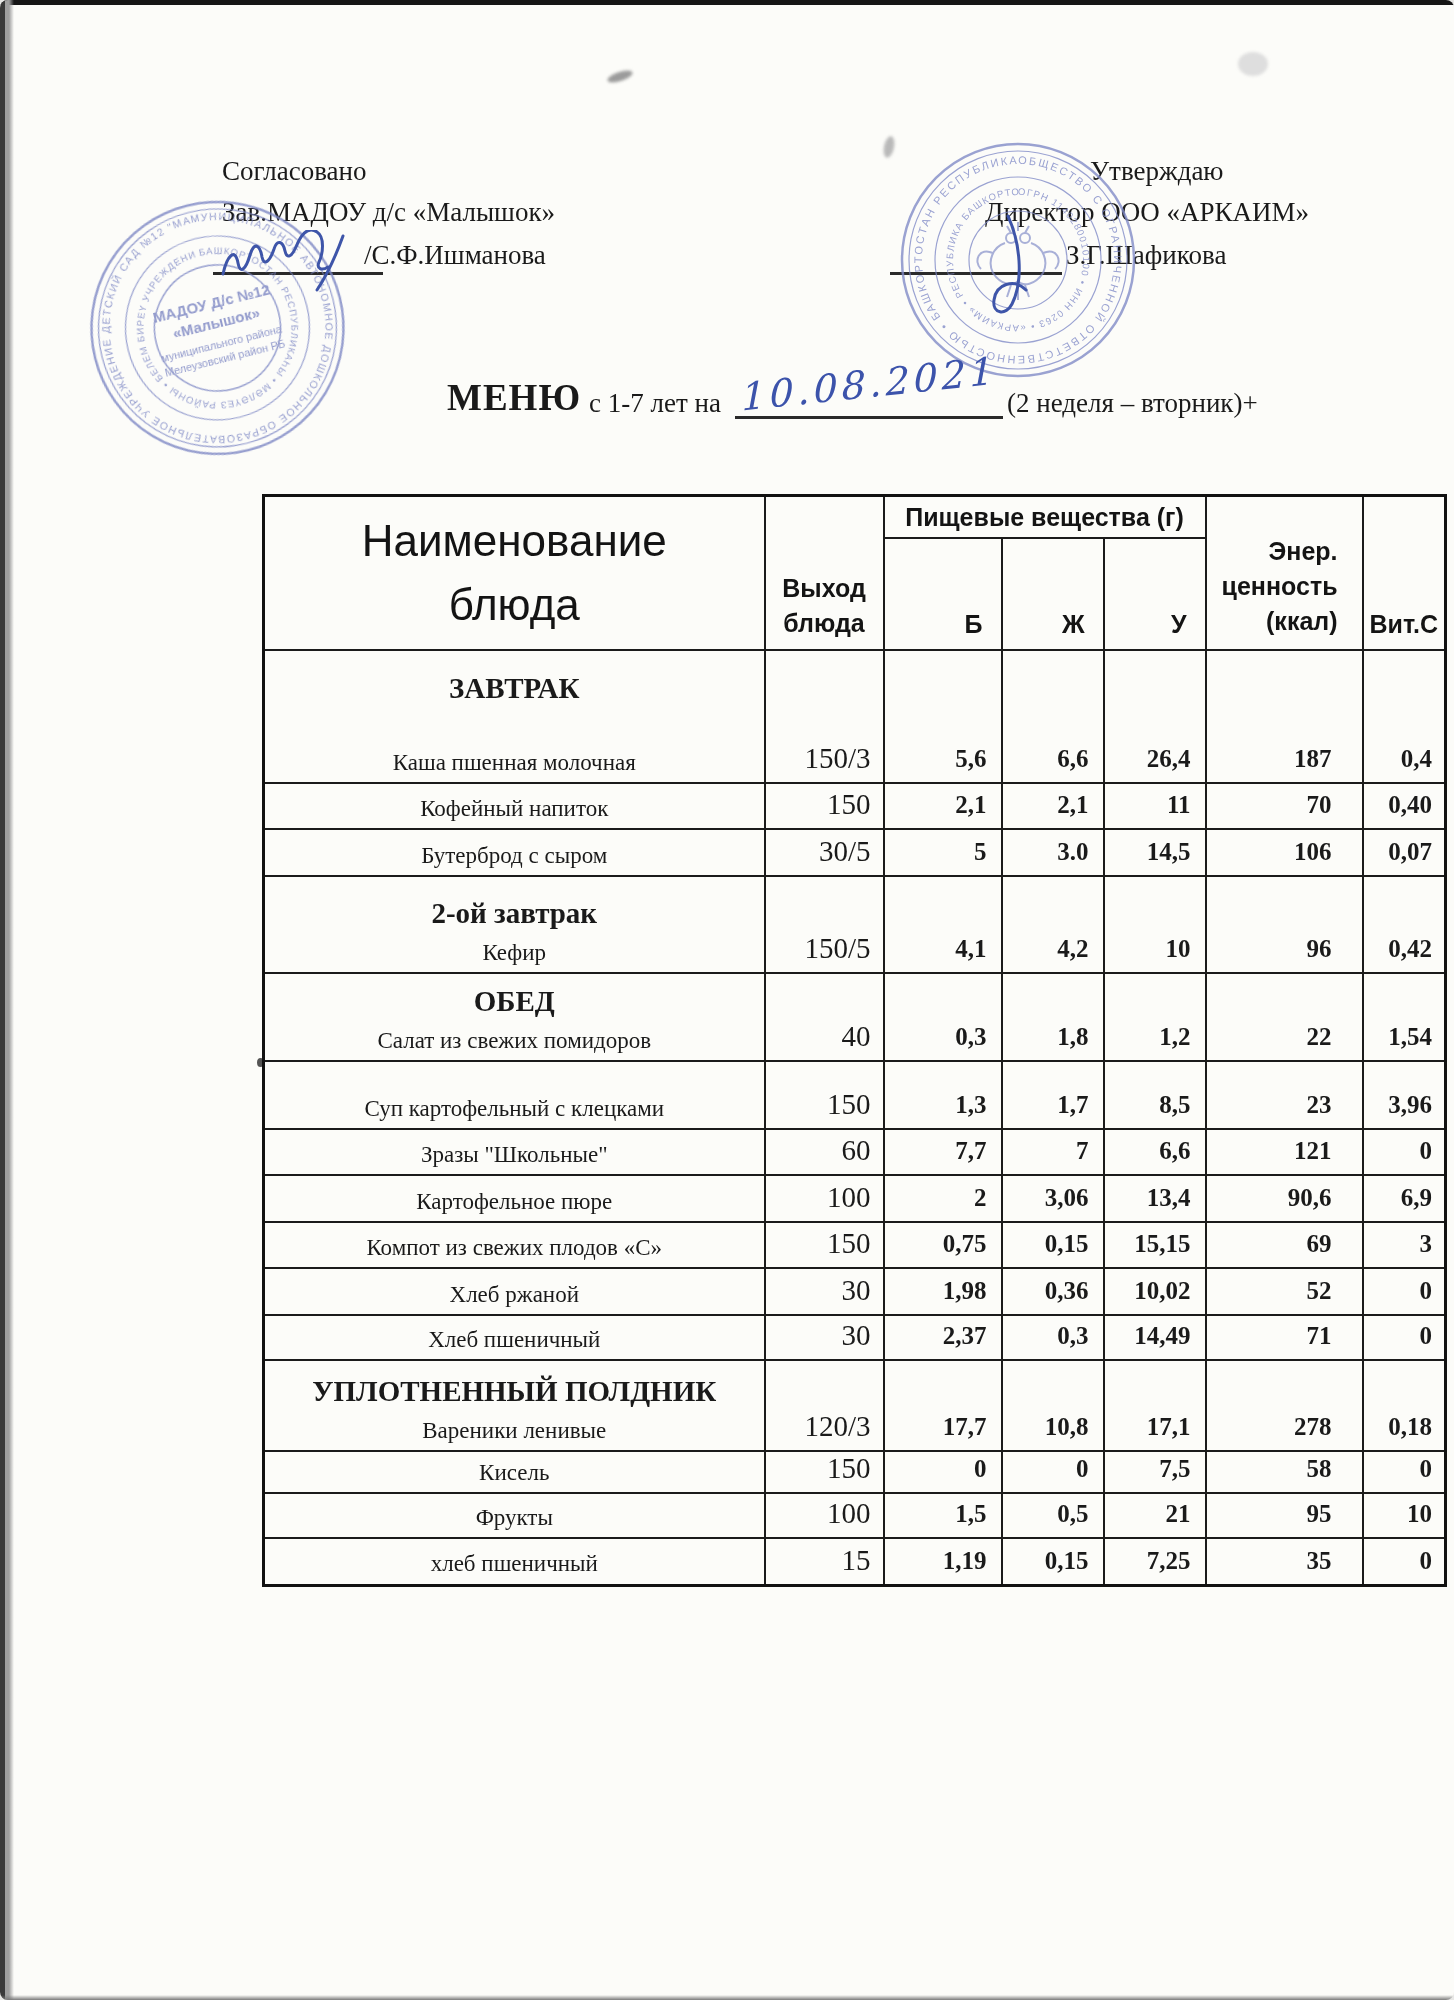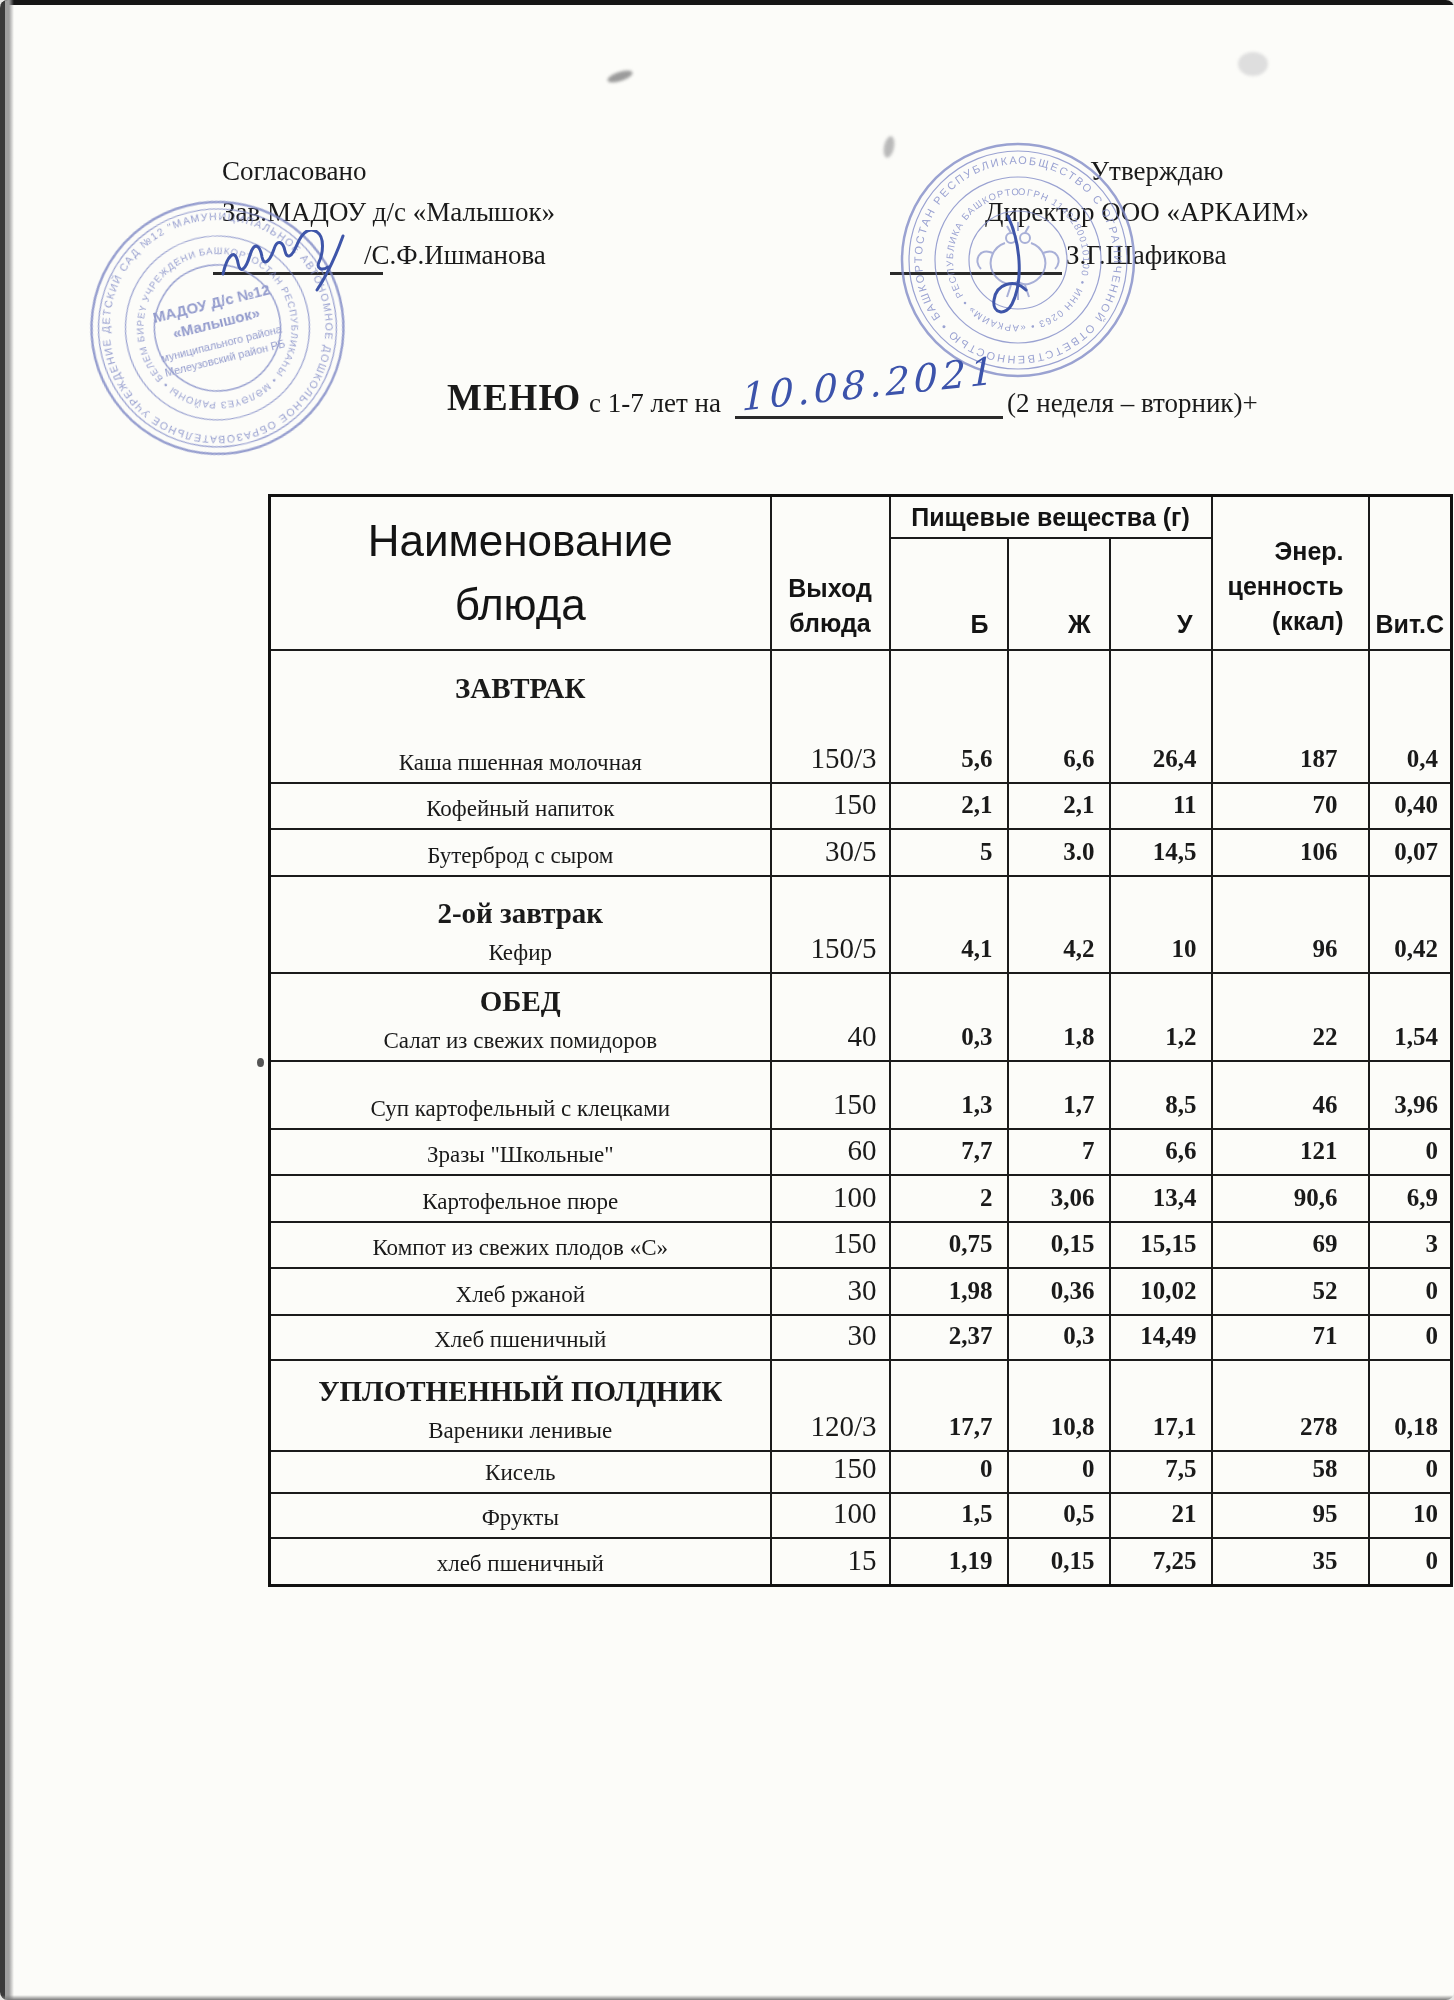--- a/index.html
+++ b/index.html
@@ -24,21 +24,21 @@
   
   .menu-word{font-size:37px;font-weight:bold;letter-spacing:1px;}
   .date-underline{position:absolute;left:735px;top:370px;width:268px;height:46px;
                   border-bottom:3px solid #2a2a2a;}
   .hand-date{display:inline-block;font-family:"DejaVu Serif",serif;font-style:italic;
              font-size:38px;letter-spacing:4px;color:#3c53ab;
              transform:rotate(-6deg) skewX(-6deg);position:relative;top:-8px;left:6px;}
   .sig-underline{position:absolute;border-bottom:3px solid #2a2a2a;}
 
   
-  #menu-table-wrap{position:absolute;left:224px;top:494px;padding-left:44px;}
+  #menu-table-wrap{position:absolute;left:218px;top:494px;padding-left:44px;}
   table.menu{border-collapse:collapse;table-layout:fixed;width:1182px;
              border:3px solid #111;background:transparent;}
   table.menu th,table.menu td{border:2px solid #1b1b1b;overflow:hidden;}
   thead th{font-family:"Liberation Sans",sans-serif;font-weight:bold;color:#141414;}
   tr.hr1{height:42px;} tr.hr2{height:110px;}
   .th-name{font-weight:normal;}
   .th-name .big{font-size:44px;line-height:1;}
   .th-name-inner{display:flex;flex-direction:column;justify-content:space-evenly;
                  align-items:center;height:150px;}
   .th-out{vertical-align:bottom;text-align:center;font-size:25px;line-height:35px;padding-bottom:8px;}
@@ -249,21 +249,21 @@
             <td class="c-vitc">1,54</td>
           </tr>
           <tr style="height: 68px;">
             <td class="c-name">
               <div class="dish">Суп картофельный с клецками</div>
             </td>
             <td class="c-out">150</td>
             <td class="c-num">1,3</td>
             <td class="c-num">1,7</td>
             <td class="c-num">8,5</td>
-            <td class="c-kcal">46</td>
+            <td class="c-kcal">23</td>
             <td class="c-vitc">3,96</td>
           </tr>
           <tr style="height: 46px;">
             <td class="c-name">
               <div class="dish">Зразы "Школьные"</div>
             </td>
             <td class="c-out">60</td>
             <td class="c-num">7,7</td>
             <td class="c-num">7</td>
             <td class="c-num">6,6</td>

